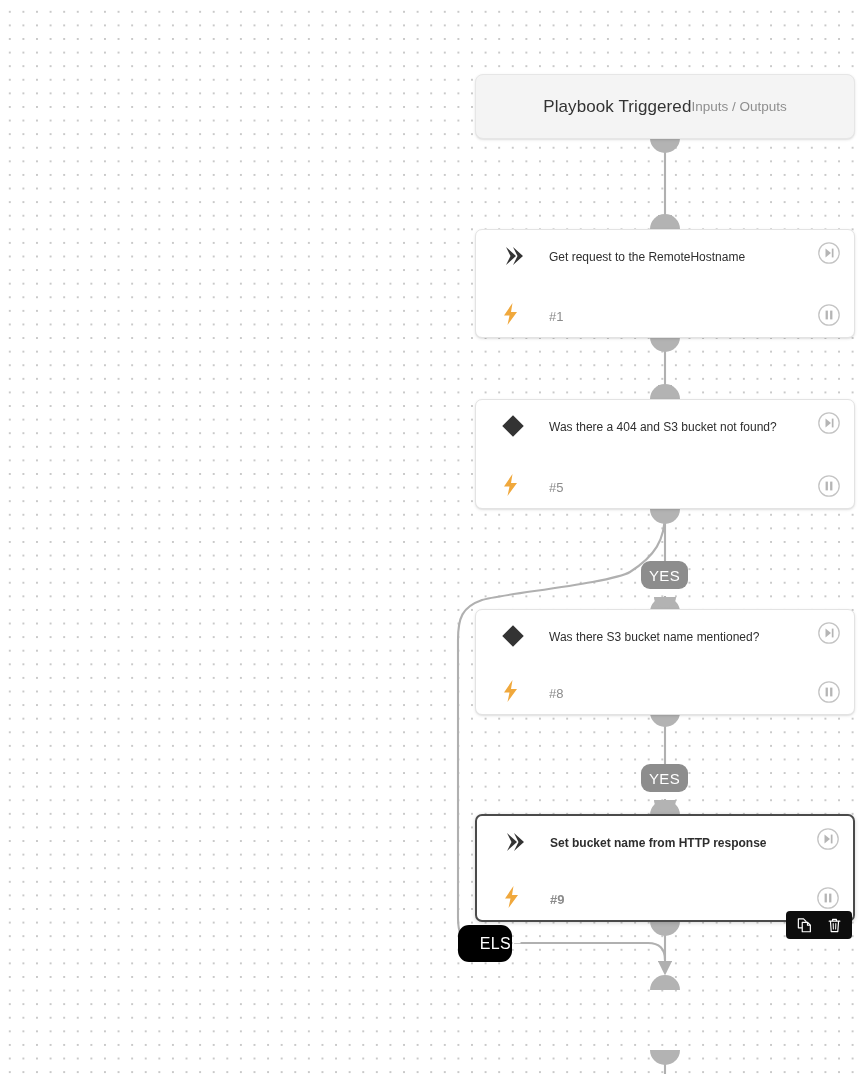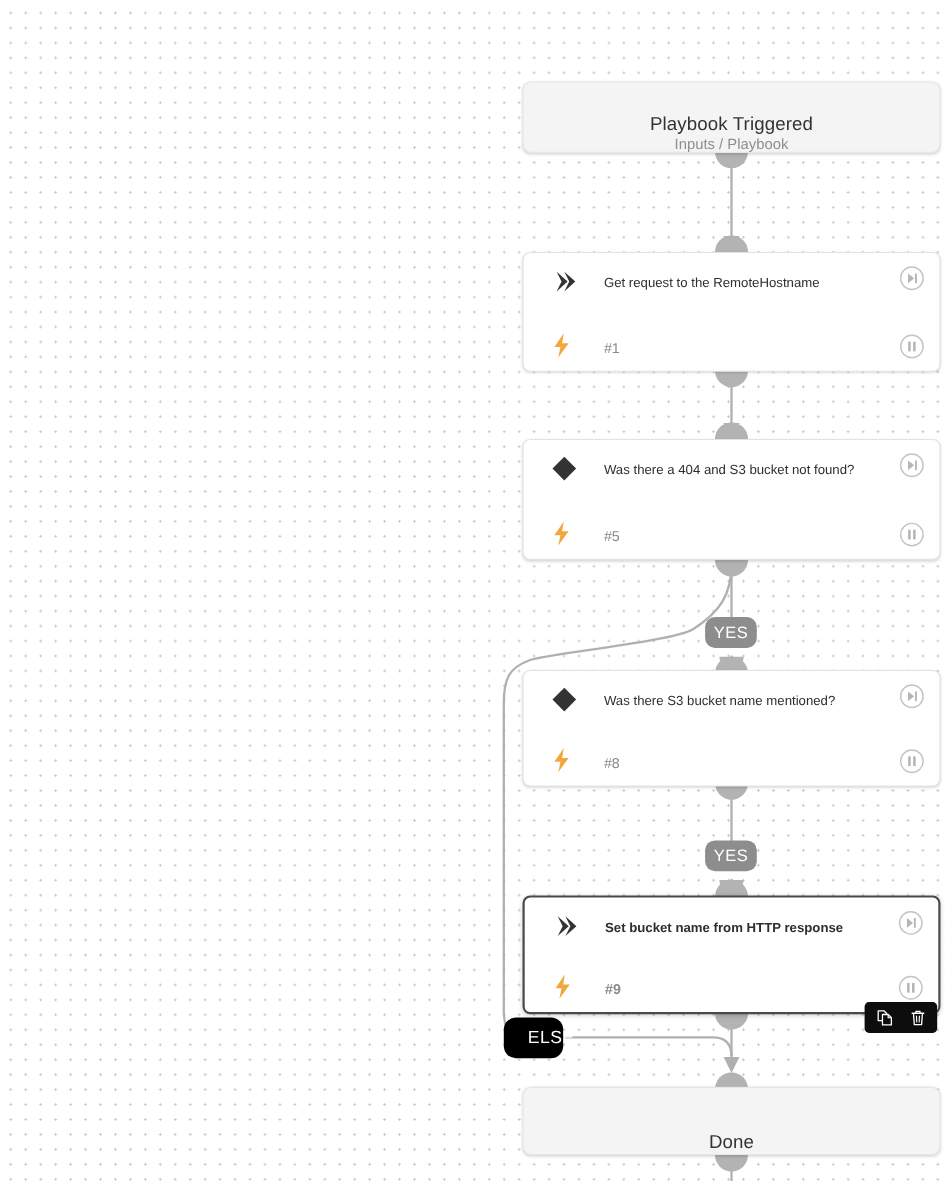--- a/index.html
+++ b/index.html
@@ -46,23 +46,22 @@
     box-shadow: 0 1px 4px rgba(0,0,0,0.16);
     font-weight: bold;
   }
 
   
   .node.terminal {
     background: #f4f4f4;
     border: 1px solid #e6e6e6;
     display: flex;
     align-items: center;
-    justify-content: flex-end;
+    justify-content: center;
     padding: 0 11px;
-    flex-direction: column;
   }
   .terminal-title {
     font-size: 17px;
     color: #333333;
     letter-spacing: 0.1px;
   }
   .terminal-aux {
     font-size: 13.5px;
     color: #8e8e8e;
   }
@@ -203,21 +202,21 @@
 
     <path d="M650,990 A15,15 0 0 1 680,990 Z" fill="#b3b3b3"></path>
     <path d="M650,1050 A15,15 0 0 0 680,1050 Z" fill="#b3b3b3"></path>
 
     <path d="M654,597 A11,11 0 0 0 676,597 Z" fill="#b3b3b3"></path>
     <path d="M654,800 A11,11 0 0 0 676,800 Z" fill="#b3b3b3"></path>
   </svg>
 
   <div class="node terminal" style="left:475px; top:74px; width:380px; height:65px; border-radius:8px;">
     <span class="terminal-title">Playbook Triggered</span>
-    <span class="terminal-aux">Inputs / Playbook</span>
+    <span class="terminal-aux">Inputs / Outputs</span>
   </div>
 
   <div class="node" style="left:475px; top:229px; width:380px; height:109px;">
     <div class="step-grid">
       <span class="glyph glyph-type">
         <svg width="26" height="26" viewBox="0 0 26 26">
           <path d="M6 4 L16 13 L6 22 L10.5 13 Z" fill="#333333"></path>
           <path d="M13 4 L23 13 L13 22 L17.5 13 Z" fill="#333333"></path>
         </svg>
       </span>
@@ -362,18 +361,14 @@
         <path d="M4.7 4.4 L5.5 15.4 L12.5 15.4 L13.3 4.4" fill="none" stroke="#ffffff" stroke-width="1.25" stroke-linejoin="round"></path>
         <path d="M7.6 7 L7.8 12.8 M10.4 7 L10.2 12.8" stroke="#ffffff" stroke-width="1.1" stroke-linecap="round"></path>
       </svg>
     </span>
   </div>
 
   <div class="badge badge-else" style="left:458px; top:925px;padding-left:32px;">
     <span>ELSE</span>
   </div>
 
-  <div class="node terminal" style="left:475px; top:988px; width:380px; height:62px; border-radius:8px;">
-    <span class="terminal-title">Done</span>
-    <span class="terminal-aux"></span>
-  </div>
 
 </div>
 
 </body></html>

